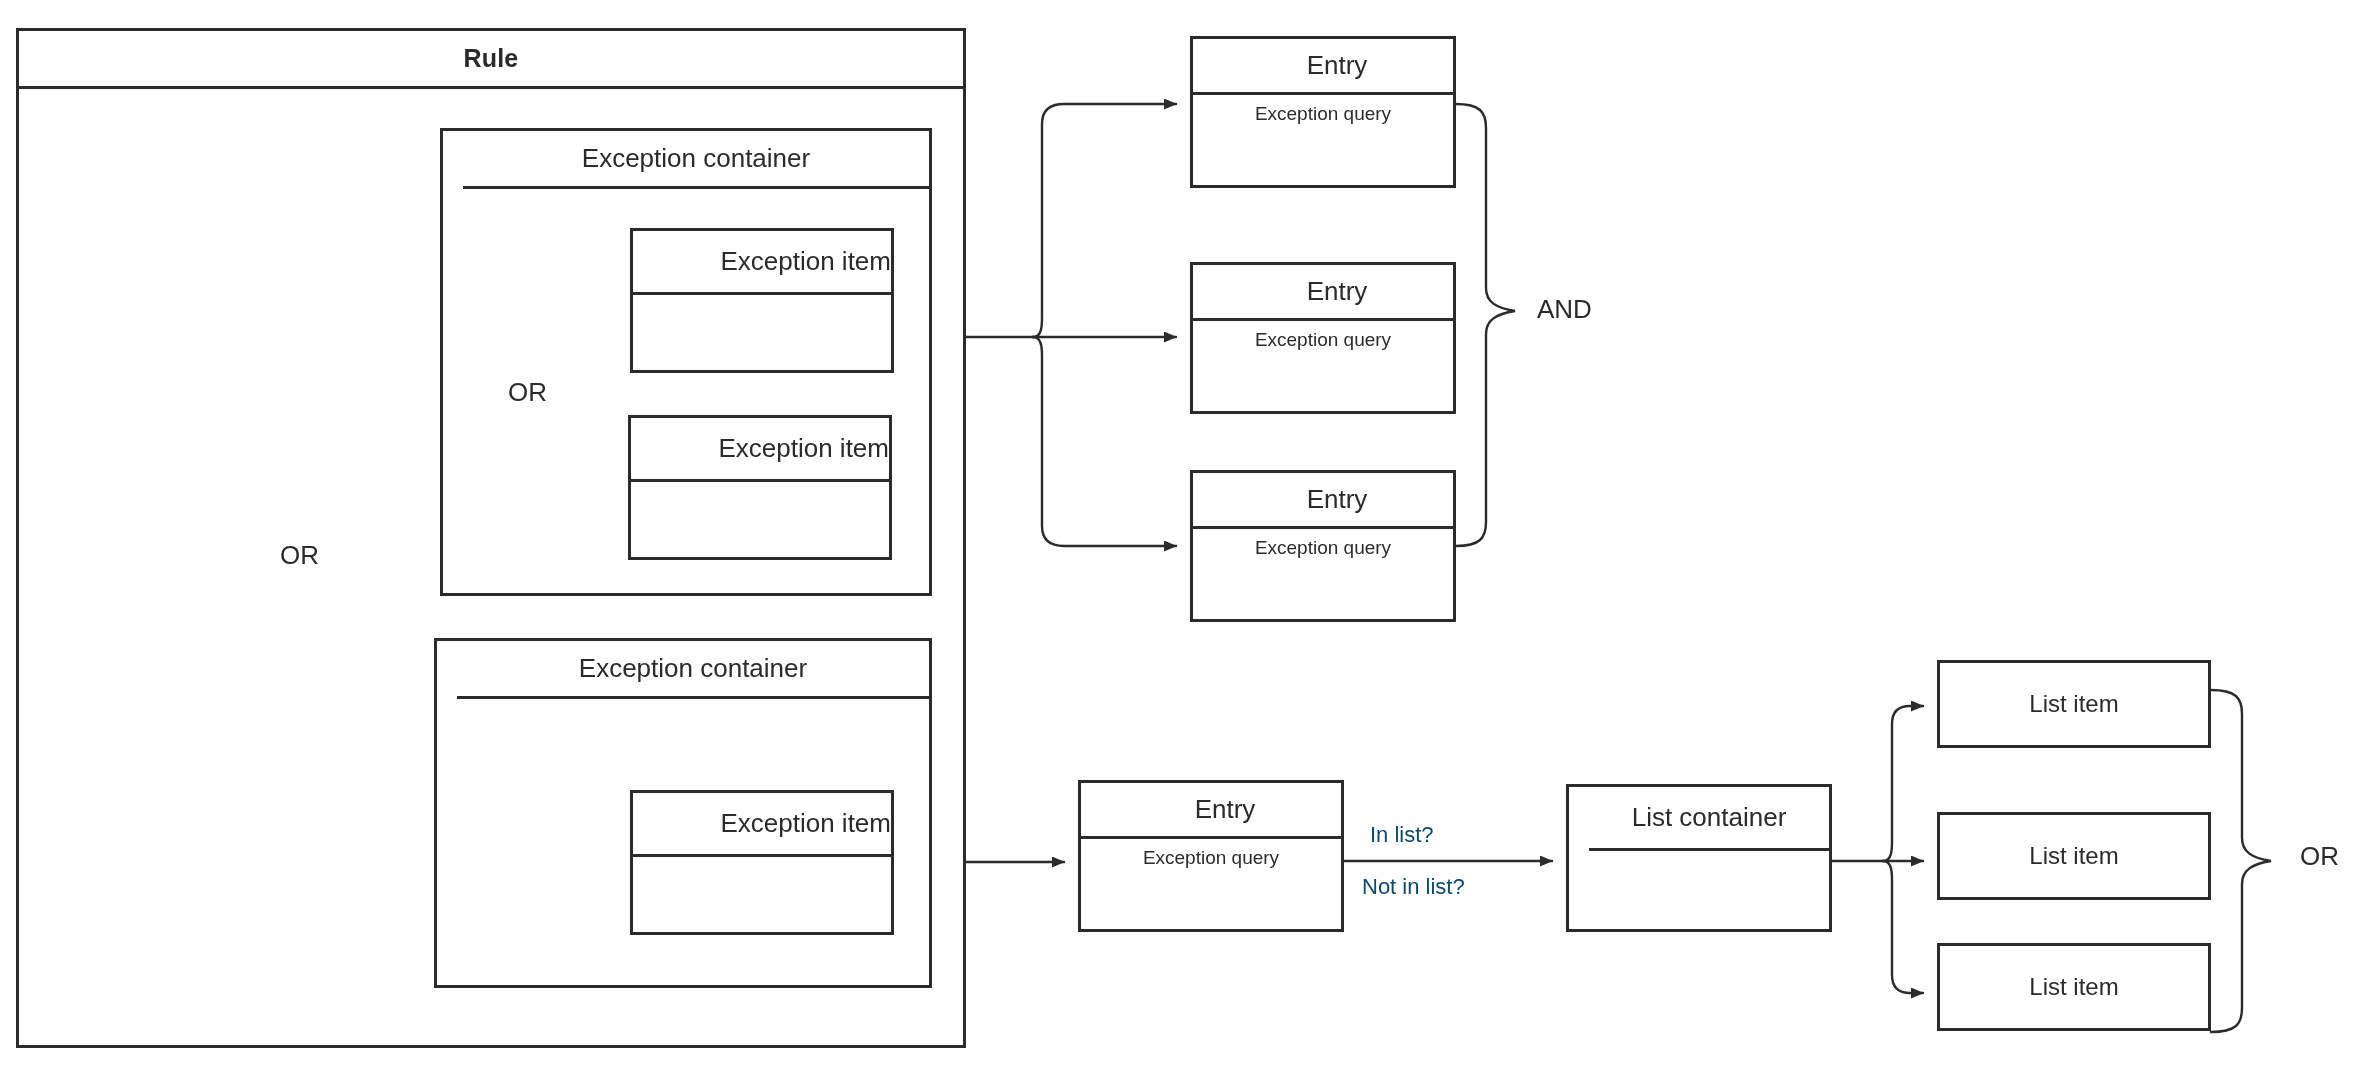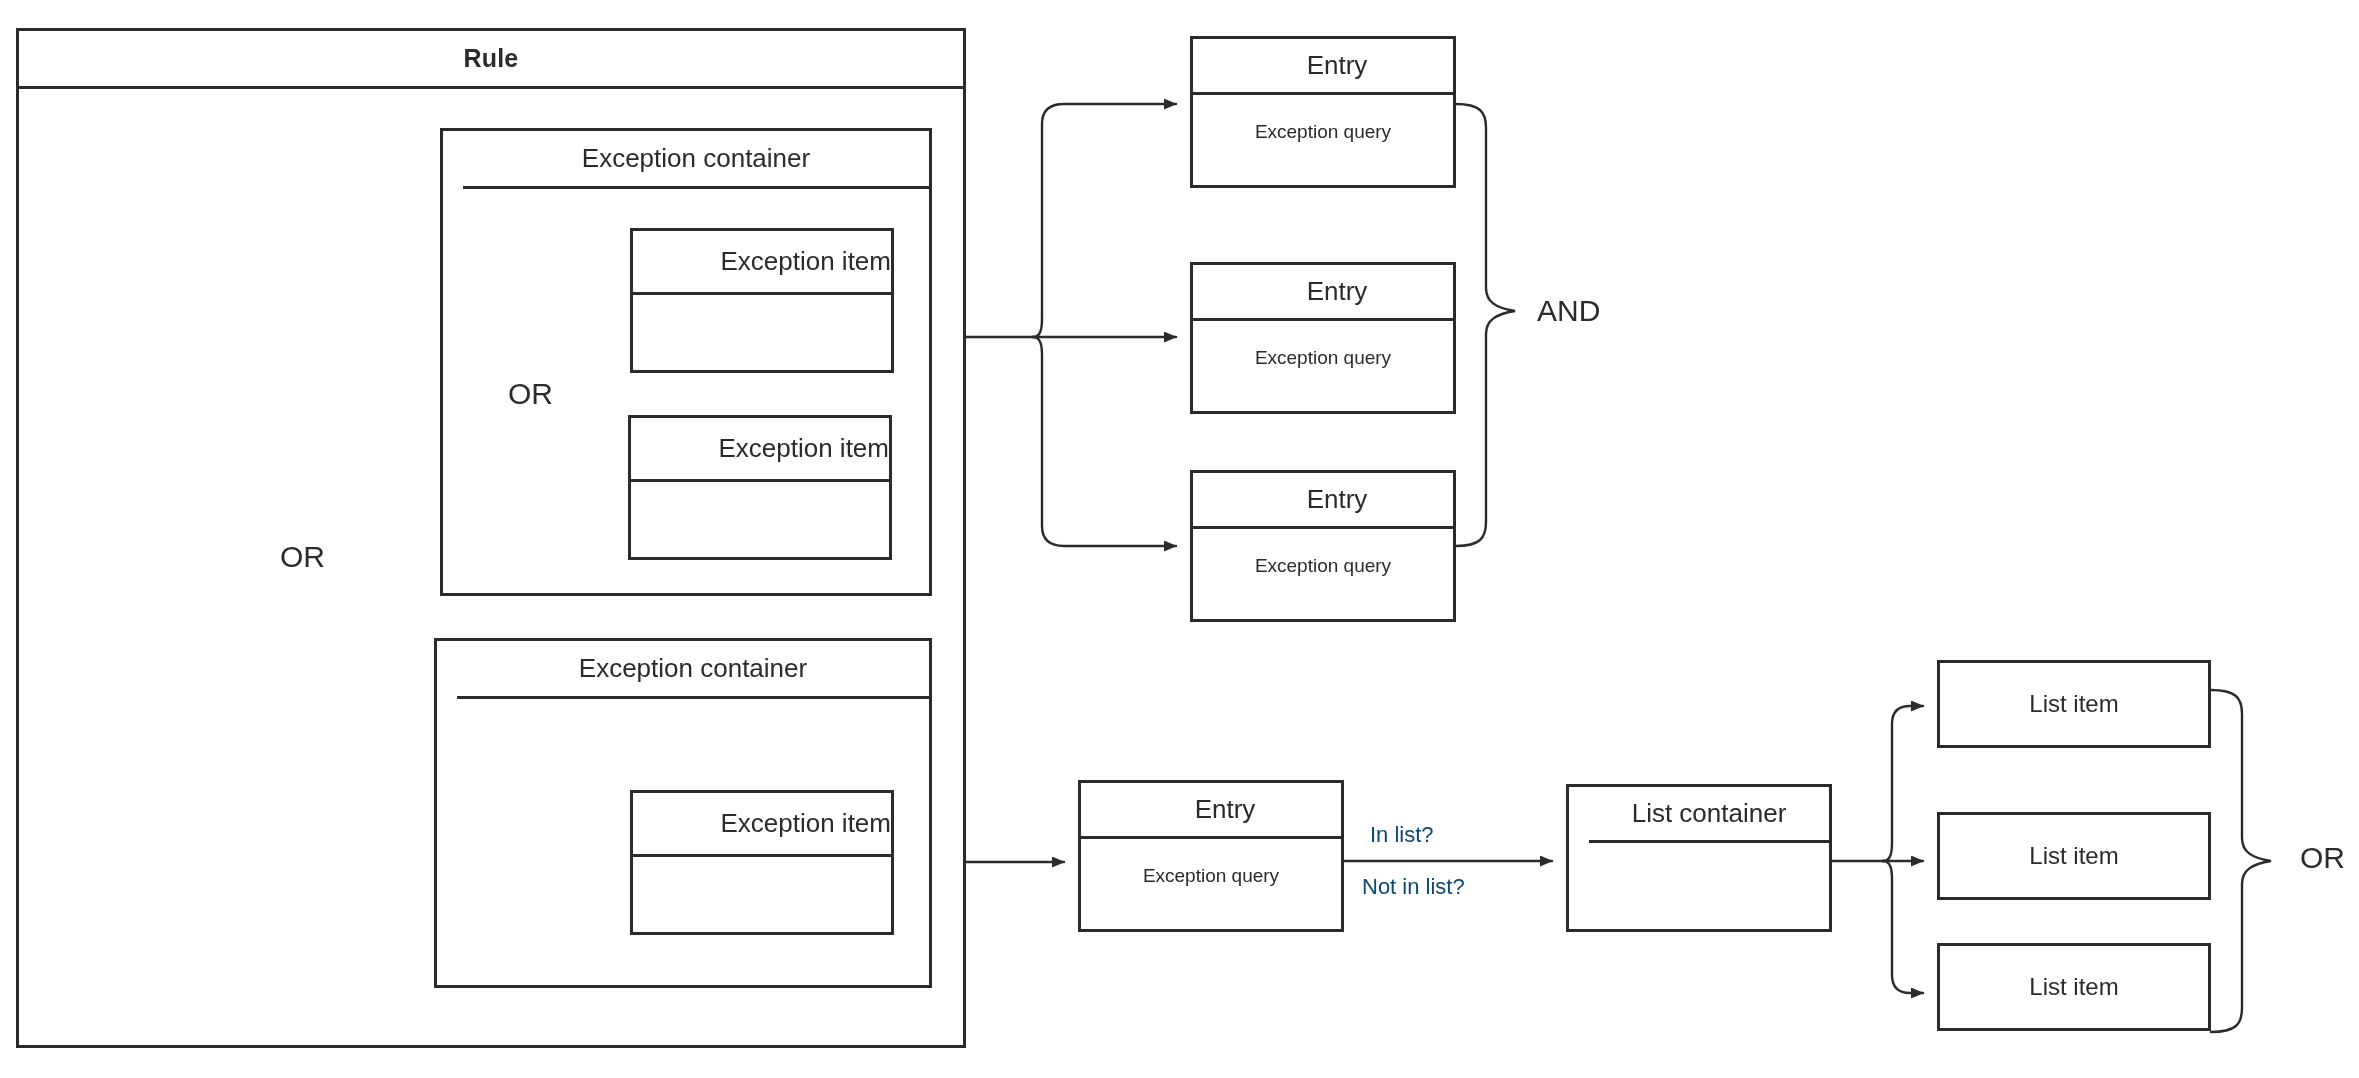--- a/index.html
+++ b/index.html
@@ -57,21 +57,21 @@
     text-align: center;
   }
 
   
   .t-rule      { font-size: 25px; font-weight: bold; letter-spacing: .2px; }
   .t-container { font-size: 26px; font-weight: normal; margin-left: 20px; }
   .t-item      { font-size: 26px; font-weight: normal; }
   .t-entry     { font-size: 26px; font-weight: normal; }
   .t-query     { font-size: 19px; font-weight: normal; }
   .t-listitem  { font-size: 24px; font-weight: normal; }
-  .t-op        { position: absolute; font-size: 30px; color: #2b2b2b; white-space: nowrap; }
+  .t-op        { position: absolute; font-size: 26px; color: #2b2b2b; white-space: nowrap; }
   .t-edge      { position: absolute; font-size: 22px; color: #0c4a6e; white-space: nowrap; }
 
   
   #rule-frame { left: 16px; top: 28px; width: 950px; height: 1020px; }
   #rule-frame > .bar { height: 58px; }
 
   
   #exc-container-1 { left: 440px; top: 128px; width: 492px; height: 468px; }
   #exc-container-1 > .bar { height: 58px; }
 
@@ -84,25 +84,25 @@
   #exc-item-2 { left: 628px; top: 415px; width: 264px; height: 145px; }
   #exc-item-3 { left: 630px; top: 790px; width: 264px; height: 145px; }
   .exc-item > .bar { height: 64px; justify-content: flex-end; }
 
   
   #entry-1 { left: 1190px; top: 36px; width: 266px; height: 152px; }
   #entry-2 { left: 1190px; top: 262px; width: 266px; height: 152px; }
   #entry-3 { left: 1190px; top: 470px; width: 266px; height: 152px; }
   #entry-4 { left: 1078px; top: 780px; width: 266px; height: 152px; }
   .entry > .bar { height: 56px; padding-left: 28px; }
-  .entry > .body { top: 56px; padding-top: 8px; margin-top: 18px; }
+  .entry > .body { top: 56px; padding-top: 8px; }
 
   
   #list-container { left: 1566px; top: 784px; width: 266px; height: 148px; }
-  #list-container > .bar { height: 56px; }
+  #list-container > .bar { height: 64px; }
 
   
   #list-item-1 { left: 1937px; top: 660px; width: 274px; height: 88px; }
   #list-item-2 { left: 1937px; top: 812px; width: 274px; height: 88px; }
   #list-item-3 { left: 1937px; top: 943px; width: 274px; height: 88px; }
   .list-item { display: flex; align-items: center; justify-content: center; text-align: center; }
 
   
   #op-or-outer  { left: 280px;  top: 540px; }
   #op-or-inner  { left: 508px;  top: 377px; }

